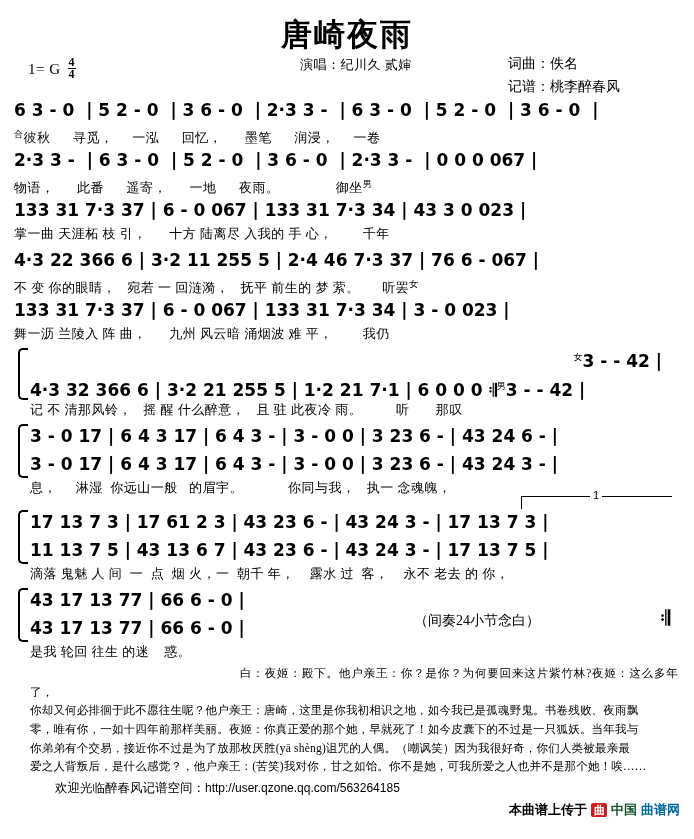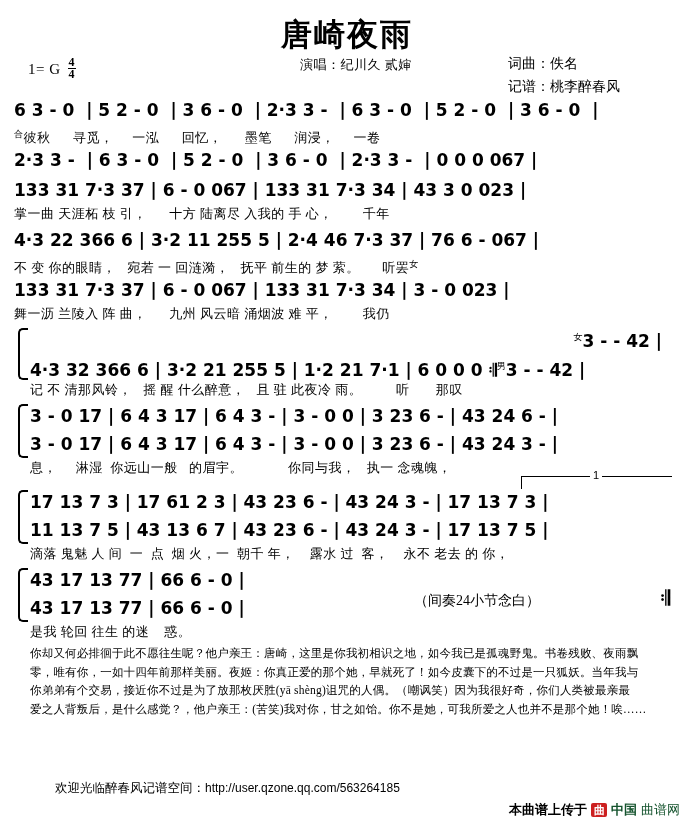--- a/index.html
+++ b/index.html
@@ -212,21 +212,21 @@
     display: inline-block;
     background: #cc2020;
     color: #fff;
     font-size: 11px;
     font-weight: bold;
     padding: 1px 2px 1px 3px;
     border-radius: 2px;
     line-height: 1.1;
   }
   .brand-cn  { color: #14532d; font-weight: bold; }
-  .brand-red { color: #14532d; font-weight: normal; }
+  .brand-red { color: #0369a1; font-weight: bold; }
 </style>
 </head>
 <body>
 
 <div class="header">
   <div class="song-title">唐崎夜雨</div>
 
   <div class="key-sig">
     <span class="keytext">1= G</span>
     <span class="timesig">
@@ -245,20 +245,21 @@
 
 <div class="score">
 
   <div class="system">
     <div class="noterow">6 3 - 0  | 5 2 - 0  | 3 6 - 0  | 2·3 3 -  | 6 3 - 0  | 5 2 - 0  | 3 6 - 0  |</div>
     <div class="lyricrow"><span class="voicemark">合</span><span>彼秋      寻觅，     一泓      回忆，      墨笔      润浸，     一卷</span></div>
   </div>
 
   <div class="system">
     <div class="noterow">2·3 3 -  | 6 3 - 0  | 5 2 - 0  | 3 6 - 0  | 2·3 3 -  | 0 0 0 067 |</div>
+    <div class="lyricrow"><span>物语，      此番      遥寄，      一地      夜雨。               御坐</span><span class="voicemark">男</span></div>
   </div>
 
   <div class="system">
     <div class="noterow">133 31 7·3 37 | 6 - 0 067 | 133 31 7·3 34 | 43 3 0 023 |</div>
     <div class="lyricrow">掌一曲 天涯柘 枝 引，      十方 陆离尽 入我的 手 心，        千年</div>
   </div>
 
   <div class="system">
     <div class="noterow">4·3 22 366 6 | 3·2 11 255 5 | 2·4 46 7·3 37 | 76 6 - 067 |</div>
     <div class="lyricrow"><span>不 变 你的眼睛，   宛若 一 回涟漪，   抚平 前生的 梦 萦。      听罢</span><span class="voicemark">女</span></div>
@@ -294,20 +295,21 @@
     <div class="noterow">43 17 13 77 | 66 6 - 0 |</div>
     <div class="noterow"><span>43 17 13 77 | 66 6 - 0 |</span></div>
     <div class="interlude">（间奏24小节念白）</div>
     <div class="endrepeat">𝄇</div>
     <div class="lyricrow"><span>是我 轮回 往生 的迷    惑。</span></div>
   </div>
 
 </div>
 
 <div class="dialogue">
+  <div><span class="firstline-offset"></span><span>白：夜姬：殿下。他户亲王：你？是你？为何要回来这片紫竹林?夜姬：这么多年了，</span></div>
   <div>你却又何必排徊于此不愿往生呢？他户亲王：唐崎，这里是你我初相识之地，如今我已是孤魂野鬼。书卷残败、夜雨飘</div>
   <div>零，唯有你，一如十四年前那样美丽。夜姬：你真正爱的那个她，早就死了！如今皮囊下的不过是一只狐妖。当年我与</div>
   <div>你弟弟有个交易，接近你不过是为了放那枚厌胜(yā shèng)诅咒的人偶。（嘲讽笑）因为我很好奇，你们人类被最亲最</div>
   <div>爱之人背叛后，是什么感觉？，他户亲王：(苦笑)我对你，甘之如饴。你不是她，可我所爱之人也并不是那个她！唉……</div>
 </div>
 
 <div class="footer">
   <div class="footer-links">
     <div>
       <span>欢迎光临醉春风记谱空间：</span><span class="url">http://user.qzone.qq.com/563264185</span>

